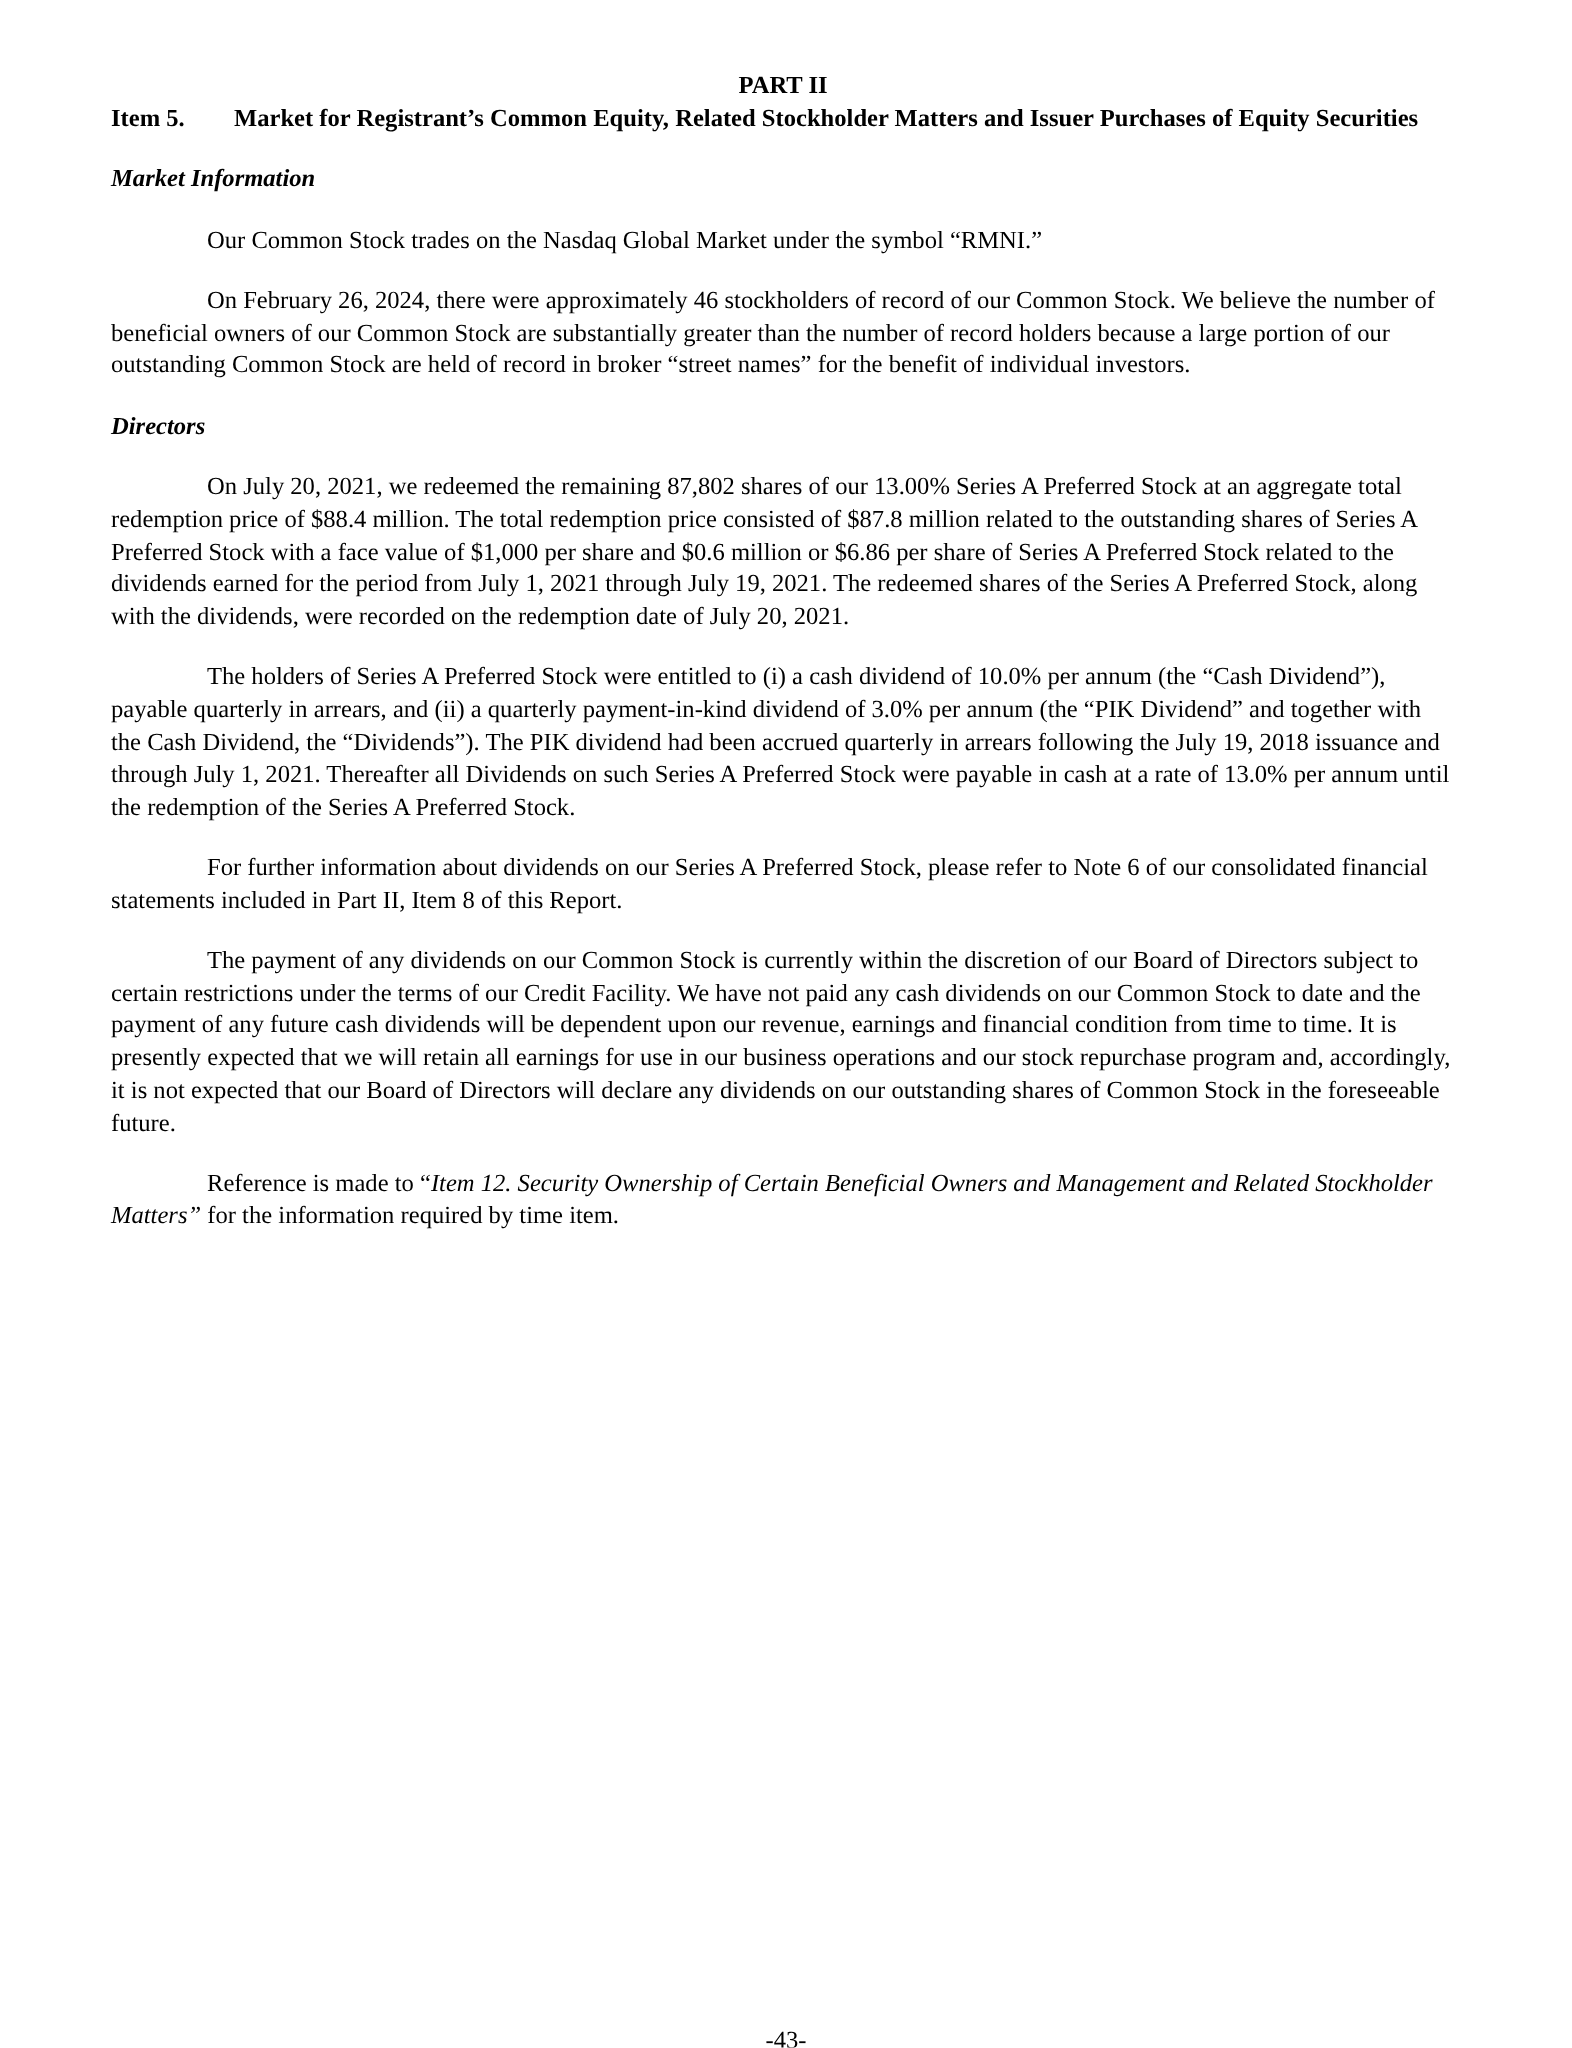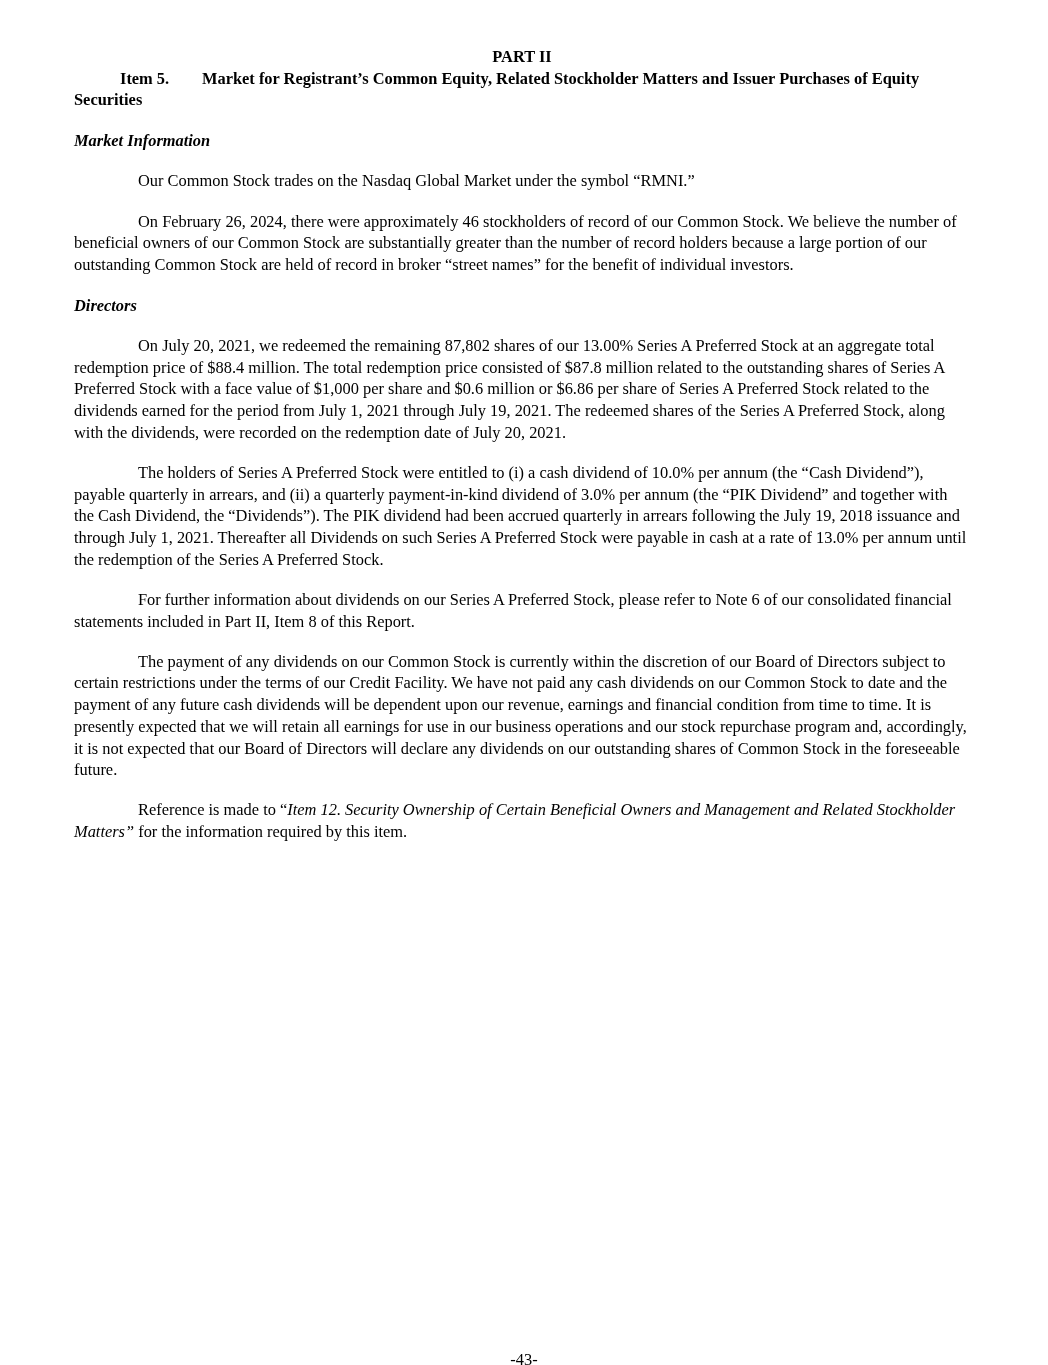--- a/index.html
+++ b/index.html
@@ -23,21 +23,20 @@
   .part-title {
     text-align: center;
     font-weight: bold;
   }
   .item-heading {
     font-weight: bold;
   }
   .item-label {
     display: inline-block;
     width: 82px;
-    margin-left: 46px;
   }
   .section-heading {
     font-weight: bold;
     font-style: italic;
     margin: 19px 0 0 0;
   }
   .body-para {
     margin: 18.5px 0 0 0;
     text-indent: 64px;
     text-align: left;
@@ -67,18 +66,18 @@
 
   <div>
       <div class="section-heading">Market Information</div>
       <p class="body-para"><span>Our Common Stock trades on the Nasdaq Global Market under the symbol “RMNI.”</span></p>
       <p class="body-para"><span>On February 26, 2024, there were approximately 46 stockholders of record of our Common Stock. We believe the number of beneficial owners of our Common Stock are substantially greater than the number of record holders because a large portion of our outstanding Common Stock are held of record in broker “street names” for the benefit of individual investors.</span></p>
       <div class="section-heading">Directors</div>
       <p class="body-para"><span>On July 20, 2021, we redeemed the remaining 87,802 shares of our 13.00% Series A Preferred Stock at an aggregate total redemption price of $88.4 million. The total redemption price consisted of $87.8 million related to the outstanding shares of Series A Preferred Stock with a face value of $1,000 per share and $0.6 million or $6.86 per share of Series A Preferred Stock related to the dividends earned for the period from July 1, 2021 through July 19, 2021. The redeemed shares of the Series A Preferred Stock, along with the dividends, were recorded on the redemption date of July 20, 2021.</span></p>
       <p class="body-para"><span>The holders of Series A Preferred Stock were entitled to (i) a cash dividend of 10.0% per annum (the “Cash Dividend”), payable quarterly in arrears, and (ii) a quarterly payment-in-kind dividend of 3.0% per annum (the “PIK Dividend” and together with the Cash Dividend, the “Dividends”). The PIK dividend had been accrued quarterly in arrears following the July 19, 2018 issuance and through July 1, 2021. Thereafter all Dividends on such Series A Preferred Stock were payable in cash at a rate of 13.0% per annum until the redemption of the Series A Preferred Stock.</span></p>
       <p class="body-para"><span>For further information about dividends on our Series A Preferred Stock, please refer to Note 6 of our consolidated financial statements included in Part II, Item 8 of this Report.</span></p>
       <p class="body-para"><span>The payment of any dividends on our Common Stock is currently within the discretion of our Board of Directors subject to certain restrictions under the terms of our Credit Facility. We have not paid any cash dividends on our Common Stock to date and the payment of any future cash dividends will be dependent upon our revenue, earnings and financial condition from time to time. It is presently expected that we will retain all earnings for use in our business operations and our stock repurchase program and, accordingly, it is not expected that our Board of Directors will declare any dividends on our outstanding shares of Common Stock in the foreseeable future.</span></p>
-      <p class="body-para"><span>Reference is made to “</span><span class="italic">Item 12. Security Ownership of Certain Beneficial Owners and Management and Related Stockholder Matters”</span><span> for the information required by this item.</span></p>
+      <p class="body-para"><span>Reference is made to “</span><span class="italic">Item 12. Security Ownership of Certain Beneficial Owners and Management and Related Stockholder Matters”</span><span> for the information required by time item.</span></p>
     </div>
 
 </div>
 
 <div class="page-footer">-43-</div>
 
 </body></html>

